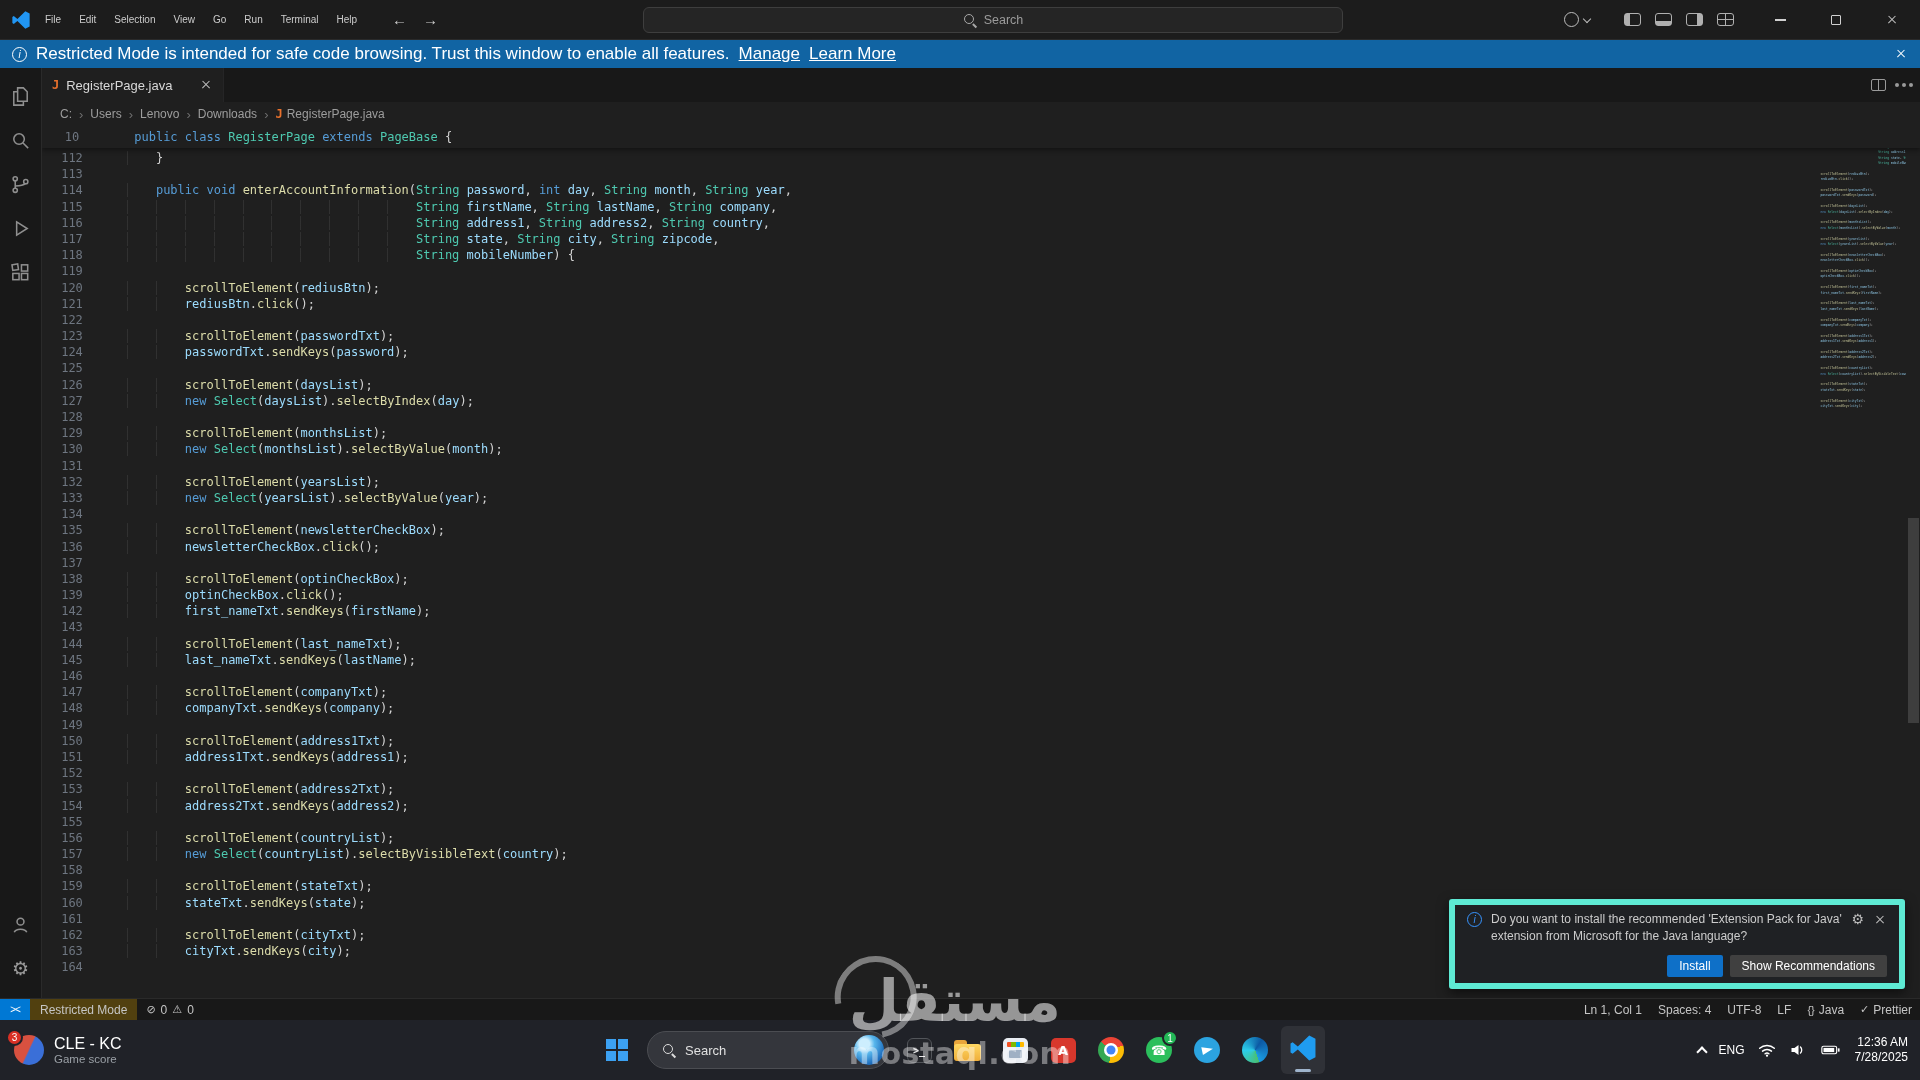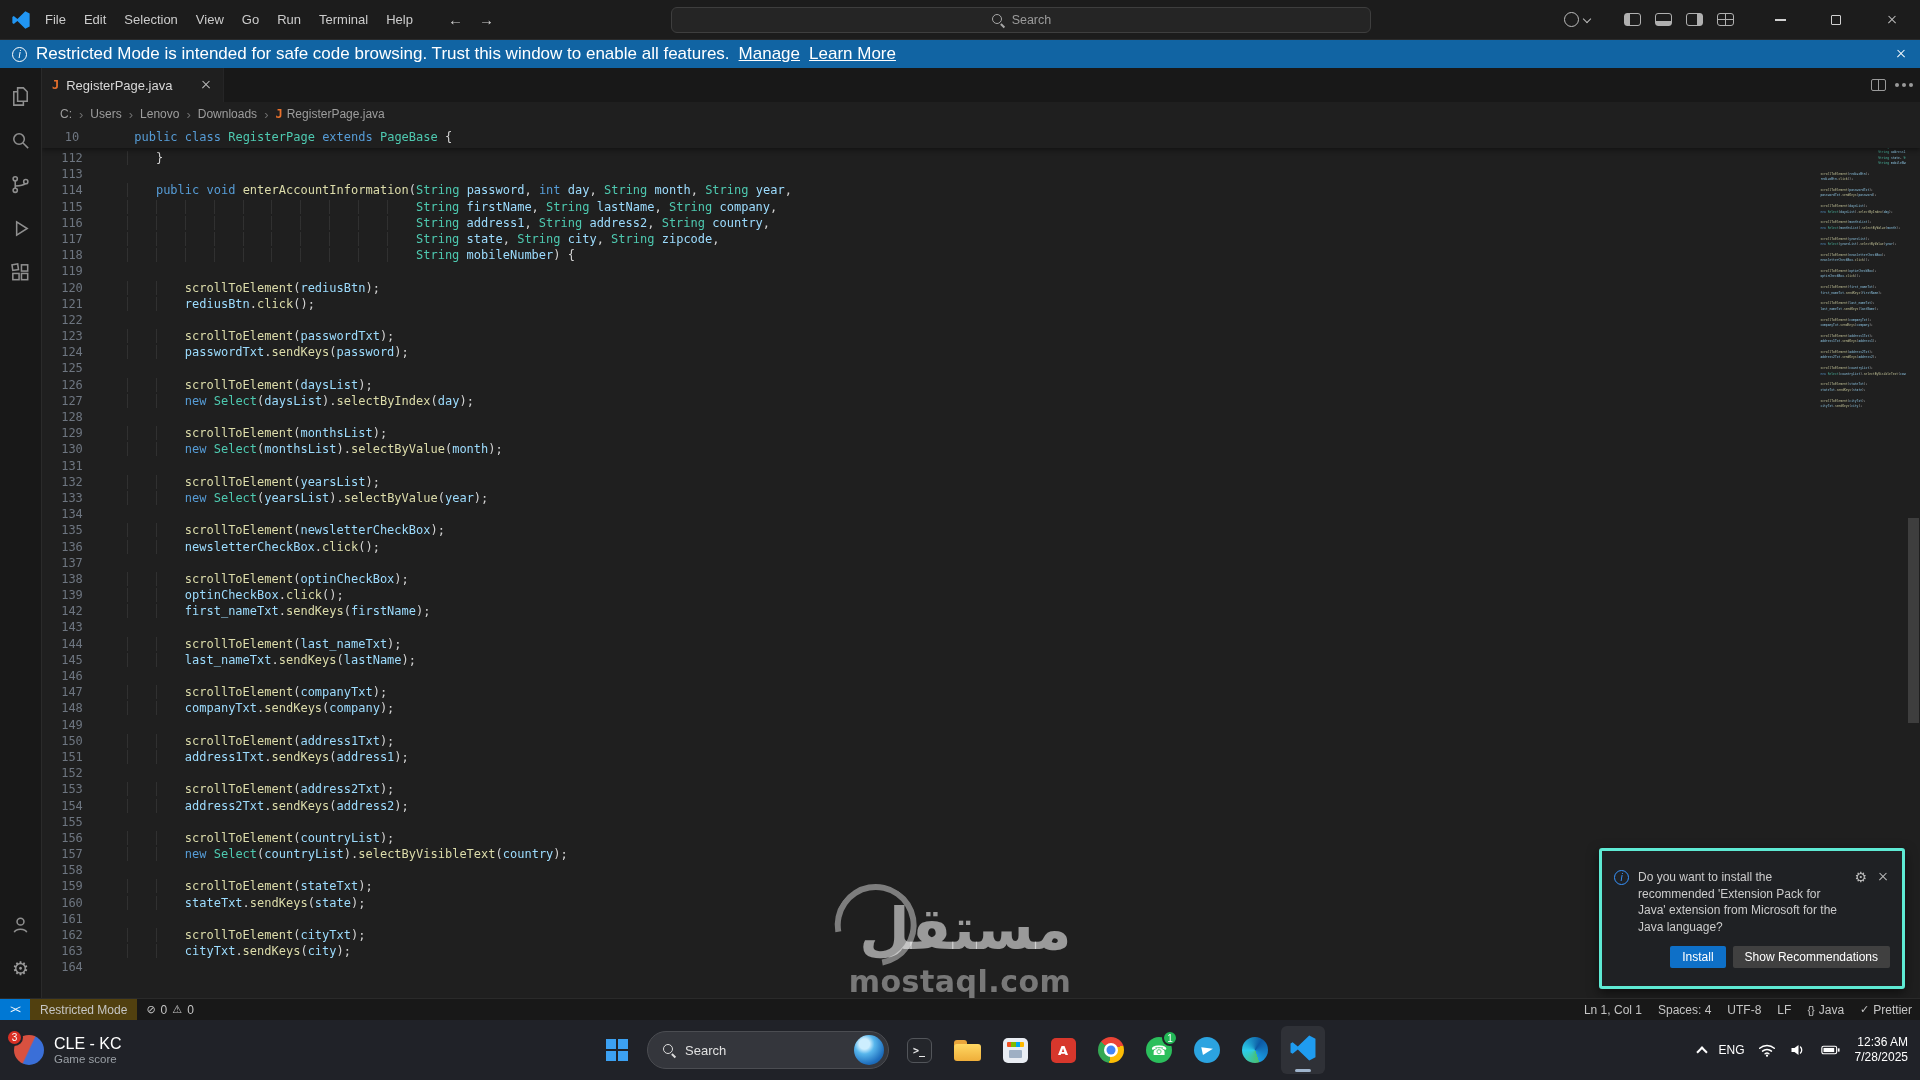--- a/index.html
+++ b/index.html
@@ -6,21 +6,21 @@
   html,body { background:#000; }
   body { font-family: "Liberation Sans", sans-serif; }
 
   .screen { position:relative; width:1920px; height:1080px; background:#1f1f1f; overflow:hidden; color:#ccc; }
 
   
   .titlebar { height:40px; background:#1c1c1c; border-bottom:1px solid #2a2a2a; display:flex; align-items:center; padding-left:10px; }
   .vscode-logo { width:22px; height:22px; margin-right:4px; display:flex; align-items:center; justify-content:center; }
   .vscode-logo svg { width:18px; height:18px; }
   .menubar { display:flex; }
-  .menu-item { padding:0 9px; font-size:13px; color:#cccccc; line-height:40px; cursor:default; }
+  .menu-item { padding:0 9px; font-size:10px; color:#cccccc; line-height:40px; cursor:default; }
   .nav-arrows { display:flex; gap:16px; margin-left:26px; color:#cfcfcf; font-size:15px; }
   .nav-arrow { cursor:pointer; }
   .cmd-wrap { flex:1; display:flex; justify-content:center; min-width:0; }
   .cmd-center { display:flex; align-items:center; justify-content:center; gap:7px; width:700px; height:26px; background:#252525; border:1px solid #3e3e3e; border-radius:6px; color:#9b9b9b; font-size:12.5px; cursor:pointer; }
   .tb-right { display:flex; align-items:center; height:100%; }
   .copilot-chip { display:flex; align-items:center; gap:5px; margin:0 16px; cursor:pointer; }
   .copilot-circle { width:15px; height:15px; border-radius:50%; border:1.5px solid #bdbdbd; }
   .chev-down { width:6px; height:6px; border:solid #bdbdbd; border-width:0 1.5px 1.5px 0; transform:rotate(45deg); margin-top:-2px; }
   .lay-group { display:flex; gap:14px; margin:0 18px; align-items:center; }
   .lay { width:17px; height:13px; border:1.3px solid #b0b0b0; border-radius:3px; position:relative; cursor:pointer; }
@@ -83,21 +83,21 @@
   .tk-vr { color:#9cdcfe; } .tk-pn { color:#d4d4d4; }
   .tk-ind { background-image:repeating-linear-gradient(90deg, rgba(255,255,255,.08) 0 1px, transparent 1px 4ch); }
 
   .minimap { position:absolute; top:2px; right:14px; width:100px; height:100%; overflow:hidden; opacity:.85; cursor:pointer; }
   .minimap-inner { transform:scale(.3); transform-origin:top left; width:340px; }
   .mini-line { font-family:"DejaVu Sans Mono",monospace; font-size:10px; line-height:18px; height:18px; white-space:pre; overflow:hidden; }
   .mini-line .tk-ind { background:none; }
   .vscroll { position:absolute; right:1px; top:392px; width:11px; height:205px; background:rgba(121,121,121,.35); cursor:pointer; }
 
   
-  .toast { position:absolute; right:15px; bottom:9px; width:306px; background:#1f2124; border:3px solid #5eead4; box-shadow:0 4px 12px rgba(0,0,0,.55); padding:18px 12px; z-index:6; font-size:12px; border-radius:3px; }
+  .toast { position:absolute; right:15px; bottom:9px; width:456px; background:#1f2124; border:6px solid #5eead4; box-shadow:0 4px 12px rgba(0,0,0,.55); padding:6px 12px; z-index:6; font-size:12px; border-radius:3px; }
   .toast-top { display:flex; gap:9px; align-items:flex-start; }
   .info-badge { width:15px; height:15px; border-radius:50%; border:1.3px solid #3794ff; color:#3794ff; font-size:10px; font-style:italic; display:flex; align-items:center; justify-content:center; flex:0 0 auto; margin-top:1px; }
   .info-badge::before { content:"i"; }
   .toast-msg { flex:1; color:#cccccc; line-height:1.4; }
   .toast-icons { display:flex; gap:9px; color:#bbb; align-items:center; }
   .toast-gear { font-size:14px; cursor:pointer; color:#bbb; }
   .toast-btns { display:flex; justify-content:flex-end; gap:7px; margin-top:10px; }
   .btn { border:none; font-size:12px; padding:4px 12px; color:#fff; cursor:pointer; border-radius:2px; font-family:"Liberation Sans",sans-serif; }
   .btn-primary { background:#0e70c8; }
   .btn-secondary { background:#404040; }
@@ -149,21 +149,21 @@
   .ic-microsoft-edge { width:26px; height:26px; border-radius:50%; background:conic-gradient(from 160deg,#49c06f,#2ccdea 30%,#0c59a4 65%,#1b9de2 100%); }
   .ic-vscode svg { width:26px; height:26px; }
 
   .tray { position:absolute; right:12px; top:0; height:100%; display:flex; align-items:center; gap:13px; color:#fff; }
   .chev-up { width:8px; height:8px; border:solid #fff; border-width:2px 0 0 2px; transform:rotate(45deg); margin-top:4px; cursor:pointer; }
   .lang { font-size:12px; cursor:pointer; }
   .tray-ic { display:flex; align-items:center; cursor:pointer; }
   .clock { text-align:right; font-size:12px; line-height:15px; color:#fff; cursor:pointer; }
 
   
-  .watermark { position:absolute; left:50%; top:898px; transform:translateX(-50%); z-index:9; pointer-events:none; text-align:right; }
+  .watermark { position:absolute; left:50%; top:970px; transform:translateX(-50%); z-index:9; pointer-events:none; text-align:left; }
   .wm-ring { position:absolute; left:-14px; top:-14px; width:82px; height:82px; border-radius:50%; border:6px solid rgba(255,255,255,.42); border-bottom-color:transparent; transform:rotate(35deg); }
   .wm-ar { font-family:"DejaVu Sans",sans-serif; font-size:58px; font-weight:bold; color:rgba(255,255,255,.55); line-height:1.1; }
   .wm-domain { font-family:"DejaVu Sans",sans-serif; font-size:30px; font-weight:bold; color:rgba(255,255,255,.4); margin-top:2px; letter-spacing:.5px; }
 </style>
 </head>
 <body>
 
 <div class="screen">
 
   <div class="titlebar">

